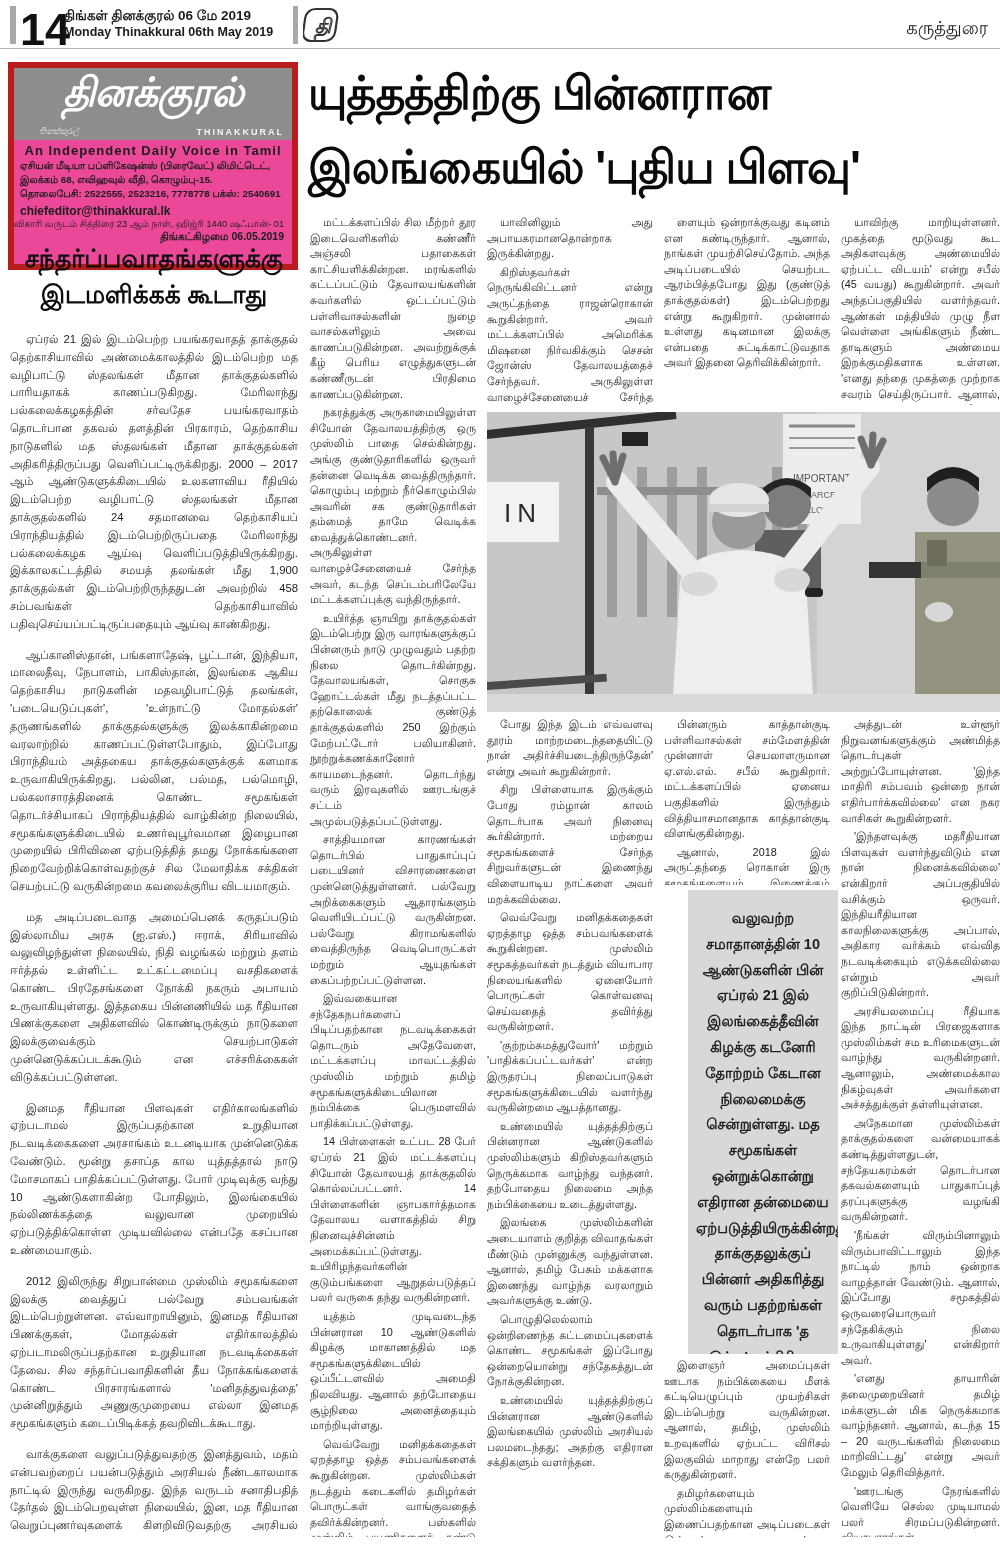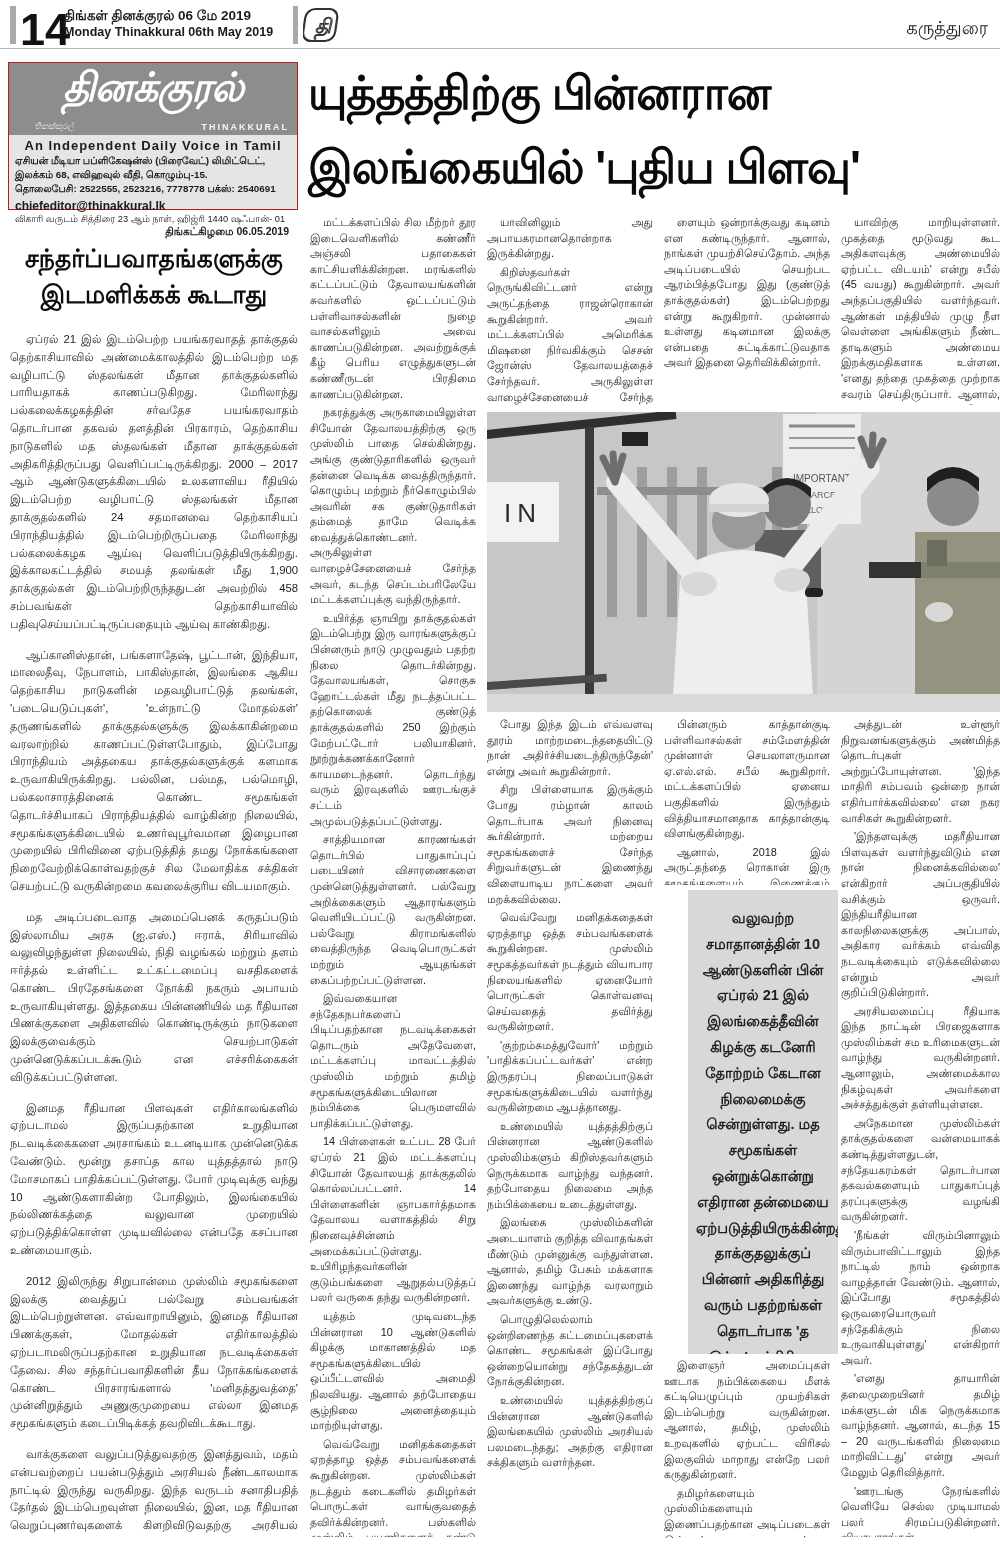--- a/index.html
+++ b/index.html
@@ -8,29 +8,29 @@
   
   .hdr-bar{position:absolute;background:#a9a9a9;}
   .pageno{position:absolute;left:20px;top:4px;font-size:45px;font-weight:bold;color:#111;}
   .hdr-dates{position:absolute;left:64px;top:8px;line-height:1.25;}
   .hdr-date-ta{font-size:13.5px;font-weight:bold;}
   .hdr-date-en{font-size:12.5px;font-weight:bold;}
   .hdr-logo{position:absolute;left:303px;top:5px;width:40px;height:40px;}
   .section-label{position:absolute;right:12px;top:18px;font-size:18px;color:#222;}
   .hdr-rule{position:absolute;left:0;top:48px;width:1000px;height:1px;background:#b5b5b5;}
   
-  .masthead{position:absolute;left:8px;top:62px;width:290px;height:148px;border:1px solid #b91c1c;box-sizing:border-box;background:#e5e5e5;}
+  .masthead{position:absolute;left:8px;top:62px;width:290px;height:208px;border:6px solid #b91c1c;box-sizing:border-box;background:#ec4899;}
   .mh-gray{position:relative;width:100%;height:72px;background:#8d8d8d;overflow:hidden;}
   .mh-logo{position:absolute;left:0;right:0;top:2px;text-align:center;font-size:40px;font-weight:bold;color:#fff;letter-spacing:-1px;font-style:italic;}
   .mh-sub-l{position:absolute;left:26px;bottom:3px;font-size:8.5px;color:#f0f0f0;}
   .mh-sub-r{position:absolute;right:8px;bottom:3px;font-size:9px;color:#f5f5f5;letter-spacing:2px;font-weight:bold;}
   .mh-tagline{margin:3px 2px 1px;text-align:center;font-size:13px;font-weight:bold;letter-spacing:1px;white-space:nowrap;}
   .mh-line{margin:0 6px;font-size:9.8px;font-weight:bold;line-height:1.45;}
   .mh-email{margin:2px 6px 0;font-size:12px;font-weight:bold;}
-  .mh-cal{margin:1px 6px 0;font-size:9.3px;}
+  .mh-cal{margin:1px 0 0;font-size:9.3px;}
   .mh-date{margin:0 8px 0 0;text-align:right;font-size:10.5px;font-weight:bold;}
   
   .ed-title{position:absolute;left:8px;top:240px;width:292px;text-align:center;font-size:25px;font-weight:bold;line-height:36px;color:#0d0d0d;}
   .ed-body{position:absolute;left:10px;top:318px;width:288px;height:1220px;overflow:hidden;
            font-size:11.3px;line-height:17.8px;text-align:justify;}
   .ed-body p{margin:13px 0 5px;text-indent:16px;}
   
   .headline{position:absolute;left:308px;top:56px;width:692px;text-align:left;
             font-size:46px;line-height:74px;font-weight:bold;letter-spacing:-1px;color:#0a0a0a;}
   .col{position:absolute;font-size:10.9px;line-height:15.6px;text-align:justify;overflow:hidden;}

